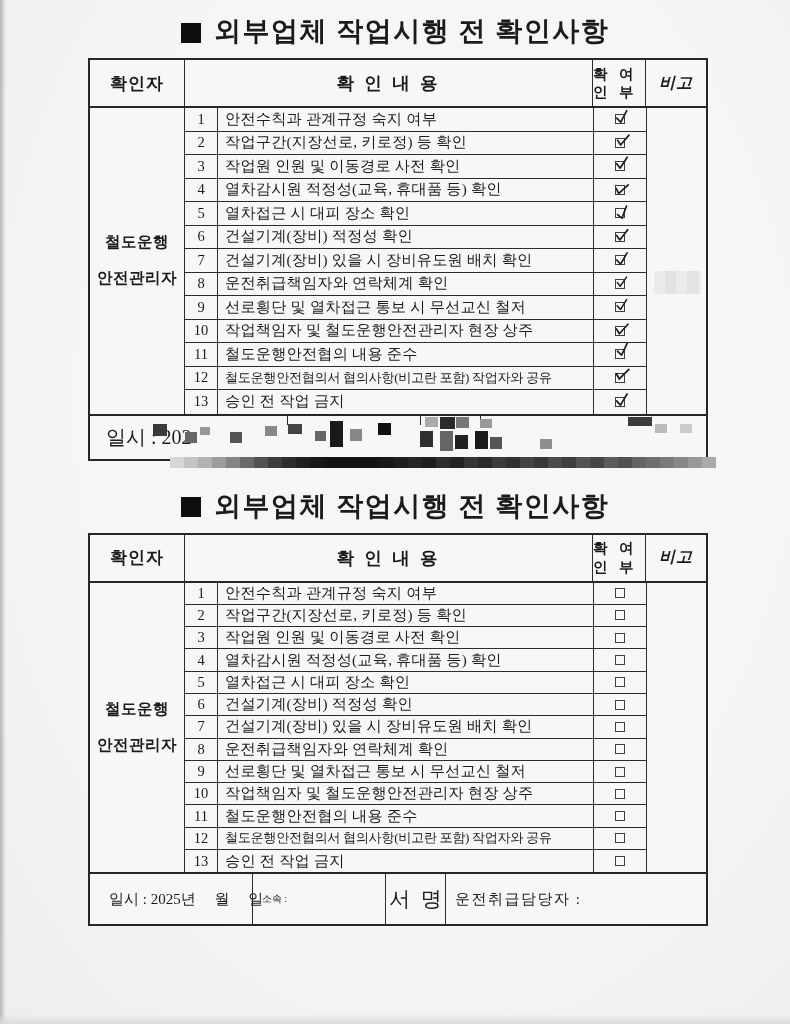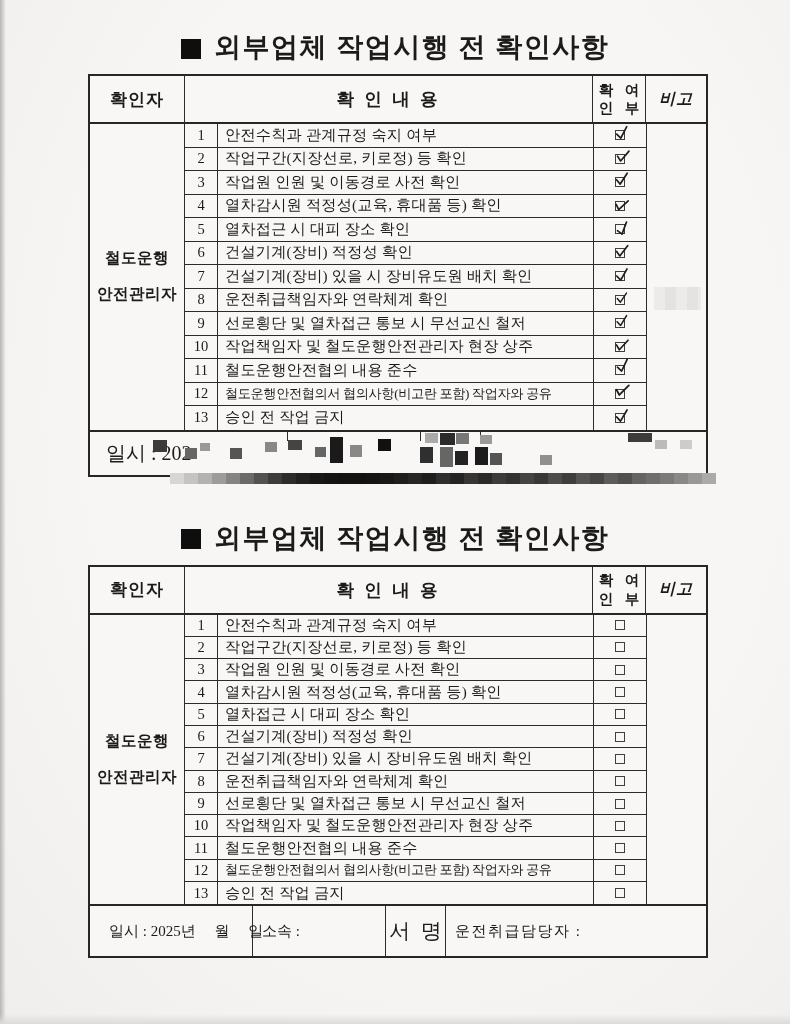--- a/index.html
+++ b/index.html
@@ -10,29 +10,29 @@
     background: radial-gradient(ellipse at 55% 40%, #f7f6f4 55%, #efeeec 100%);
     font-family:"Liberation Serif","DejaVu Serif",serif;
     color:#1b1b1b;
   }
   .page::before { content:""; position:absolute; left:0; top:0; width:6px; height:100%;
     background:linear-gradient(to right,#b7b6b4,rgba(245,244,242,0)); z-index:5; }
   .page::after { content:""; position:absolute; left:0; bottom:0; width:100%; height:10px;
     background:linear-gradient(to top,#dcdbd9,rgba(245,244,242,0)); z-index:5; }
 
   .title { display:flex; align-items:center; justify-content:center; gap:13px;
-    font-size:27px; font-weight:700; letter-spacing:1.5px;margin-top:16px; }
+    font-size:27px; font-weight:700; letter-spacing:1.5px; }
   #form1 .title { padding-top:13px; }
   #form2 .title { padding-top:27px; }
   .sq { display:inline-block; width:20px; height:20px; background:#0e0e0e; margin-top:3px; }
 
   .tbl { width:620px; margin:9px 0 0 88px; border:2.5px solid #262626; background:#f8f7f5; }
 
   .thead { display:flex; height:48px; border-bottom:2.2px solid #262626; }
-  .hc { display:flex; align-items:center; justify-content:center; font-weight:700;text-align:center; }
+  .hc { display:flex; align-items:center; justify-content:center; font-weight:700; }
   .hc.checker { width:95px; font-size:17px; border-right:1.5px solid #2c2c2c; letter-spacing:1px; }
   .hc.main { flex:1; font-size:17.5px; letter-spacing:3px; border-right:1.5px solid #2c2c2c; }
   .hc.status { width:53px; flex-direction:row; font-size:14.5px; line-height:1.25;
     border-right:1.5px solid #2c2c2c; }
   .hc.remarks { width:60px; font-size:16px; letter-spacing:1px;font-style:italic; }
 
   .tbody { display:flex; align-items:stretch; }
   .bc.checker { width:95px; border-right:1.5px solid #2c2c2c; display:flex; flex-direction:column;
     justify-content:center; align-items:center; gap:15px; font-size:15.5px; font-weight:600;
     letter-spacing:0.5px; }
@@ -60,21 +60,21 @@
   .f1 { height:45px; display:flex; align-items:center; padding-left:16px; font-size:20px;
     white-space:pre; }
   .tick { position:absolute; top:0; width:1.3px; height:9px; background:#2c2c2c; }
   .tick.t1 { left:197px; } .tick.t2 { left:330px; } .tick.t3 { left:390px; }
   .mosaic { position:absolute; left:60px; top:0; width:580px; height:62px; overflow:visible;
     pointer-events:none; }
 
   .f2 { height:52px; display:flex; align-items:stretch; }
   .fc { border-right:1.5px solid #2c2c2c; display:flex; align-items:center; }
   .fc.c1 { width:163px; padding-left:19px; font-size:15px; white-space:pre; }
-  .fc.c2 { width:133px; padding-left:9px; font-size:15px; }
+  .fc.c2 { width:133px; padding-left:9px; font-size:10px; }
   .fc.c3 { width:60px; justify-content:center; font-size:21px; white-space:pre; }
   .fc.c4 { flex:1; border-right:none; flex-direction:column; align-items:stretch; }
   .fc.c4 .s1 { flex:1; border-bottom:1.2px solid #2c2c2c; display:flex; align-items:center;
     padding-left:9px; font-size:14px; font-weight:600; }
   .fc.c4 .s2 { flex:1; display:flex; align-items:center; padding-left:9px; font-size:15px;
     letter-spacing:1.5px; }
 </style>
 </head>
 <body>
 

